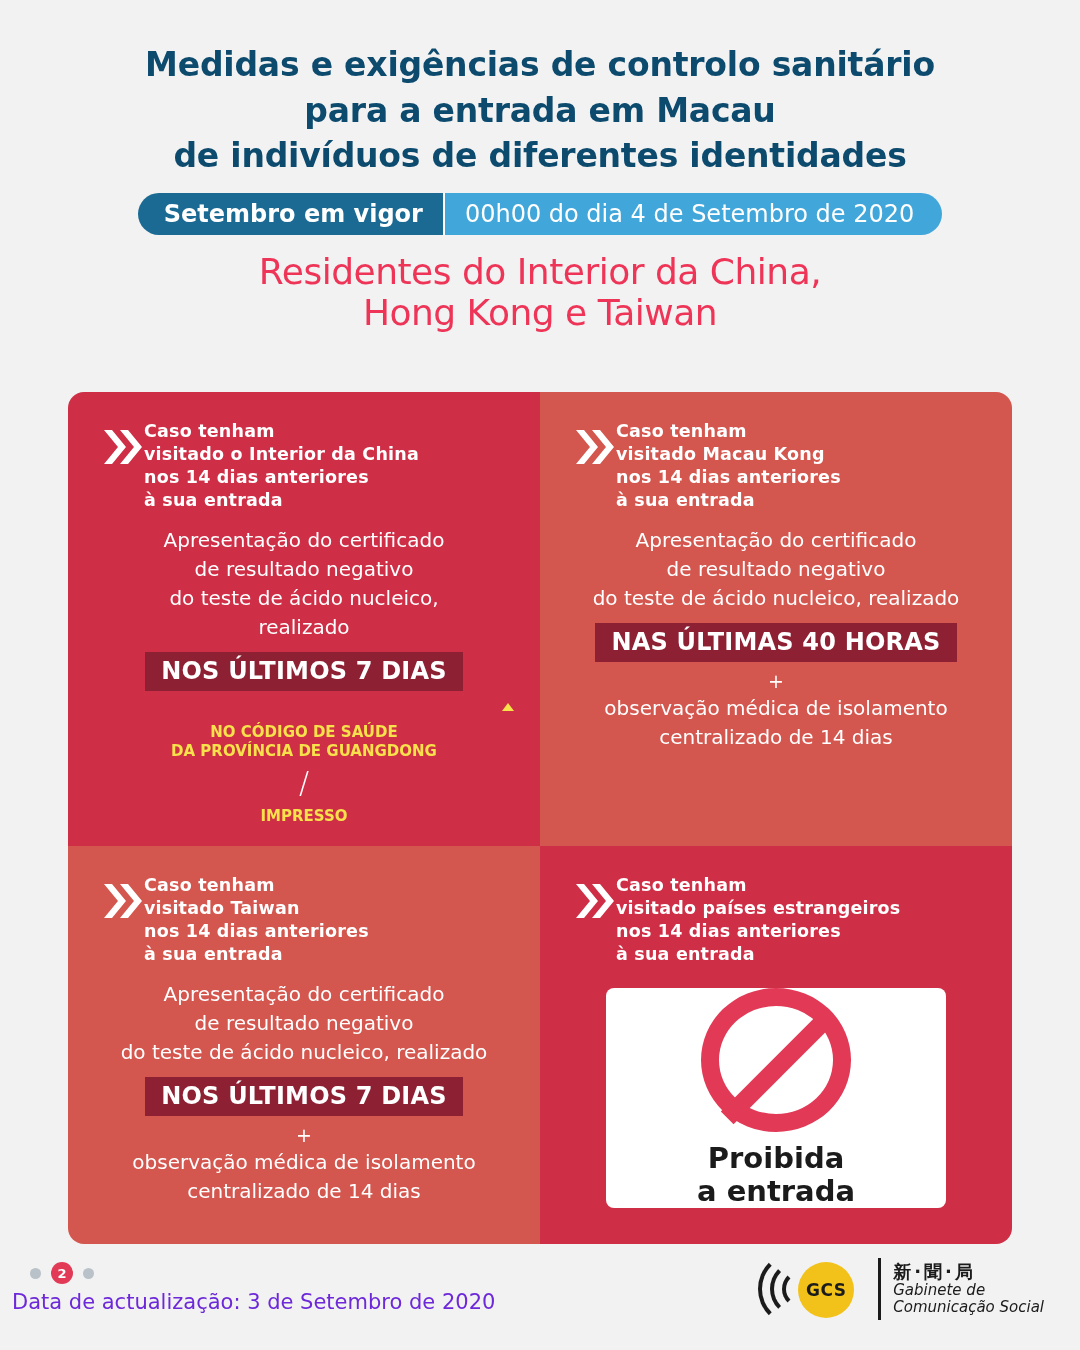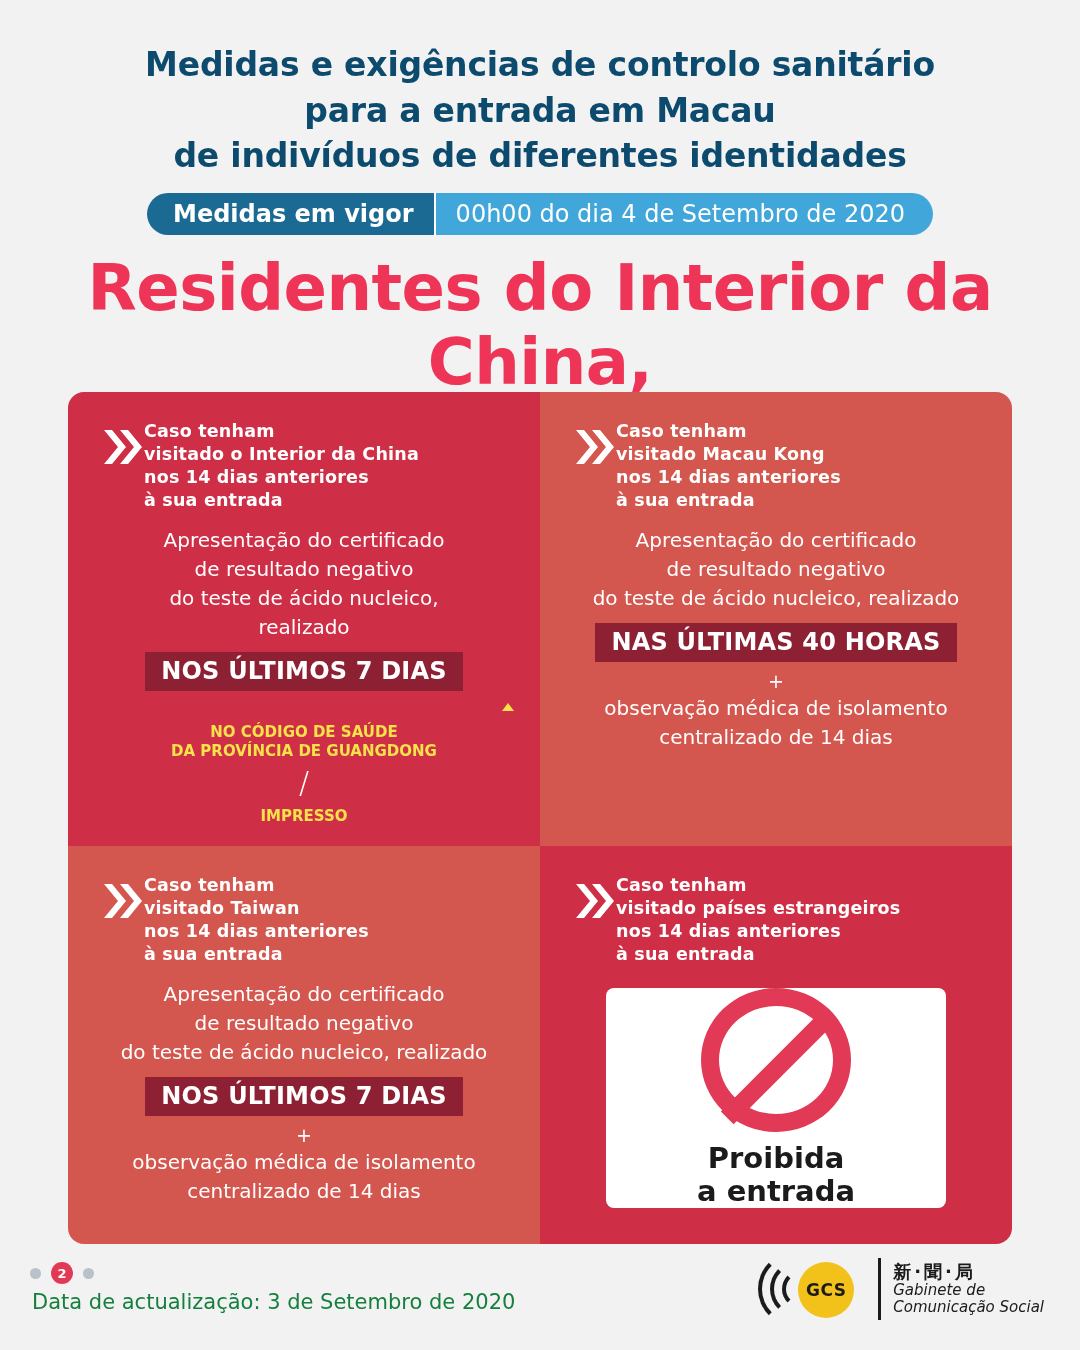--- a/index.html
+++ b/index.html
@@ -57,22 +57,22 @@
     font-size: 24px;
     display: flex;
     align-items: center;
     padding: 0 28px 0 20px;
   }
 
   .subtitle {
     margin-top: 16px;
     text-align: center;
     color: #ee3558;
-    font-size: 64px;
-    font-weight: bold;
+    font-size: 36px;
+    font-weight: normal;
     line-height: 1.16;
     letter-spacing: -0.5px;
   }
   .subtitle .ln { display: block; }
 
   
   .grid {
     position: absolute;
     left: 68px;
     top: 392px;
@@ -222,23 +222,23 @@
     background: #e23a56;
     color: #fff;
     font-size: 13px;
     font-weight: bold;
     display: flex;
     align-items: center;
     justify-content: center;
   }
   .footer-note {
     position: absolute;
-    left: 32px;
+    left: 12px;
     top: 46px;
-    color: #15803d;
+    color: #6d28d9;
     font-size: 21px;
   }
   .logo {
     position: absolute;
     right: 36px;
     top: 6px;
     display: flex;
     align-items: center;
     gap: 12px;
   }
@@ -279,21 +279,21 @@
 
 <div class="header">
   <h1>
     <span class="ln">Medidas e exigências de controlo sanitário</span>
     <span class="ln">para a entrada em Macau</span>
     <span class="ln">de indivíduos de diferentes identidades</span>
   </h1>
 
   <div class="badge-row">
     <div class="badge">
-      <div class="badge-left">Medidas em vigor</div>
+      <div class="badge-left">Setembro em vigor</div>
       <div class="badge-sep"></div>
       <div class="badge-right">00h00 do dia 4 de Setembro de 2020</div>
     </div>
   </div>
 
   <div class="subtitle">
     <span class="ln">Residentes do Interior da China,</span>
     <span class="ln">Hong Kong e Taiwan</span>
   </div>
 </div>

